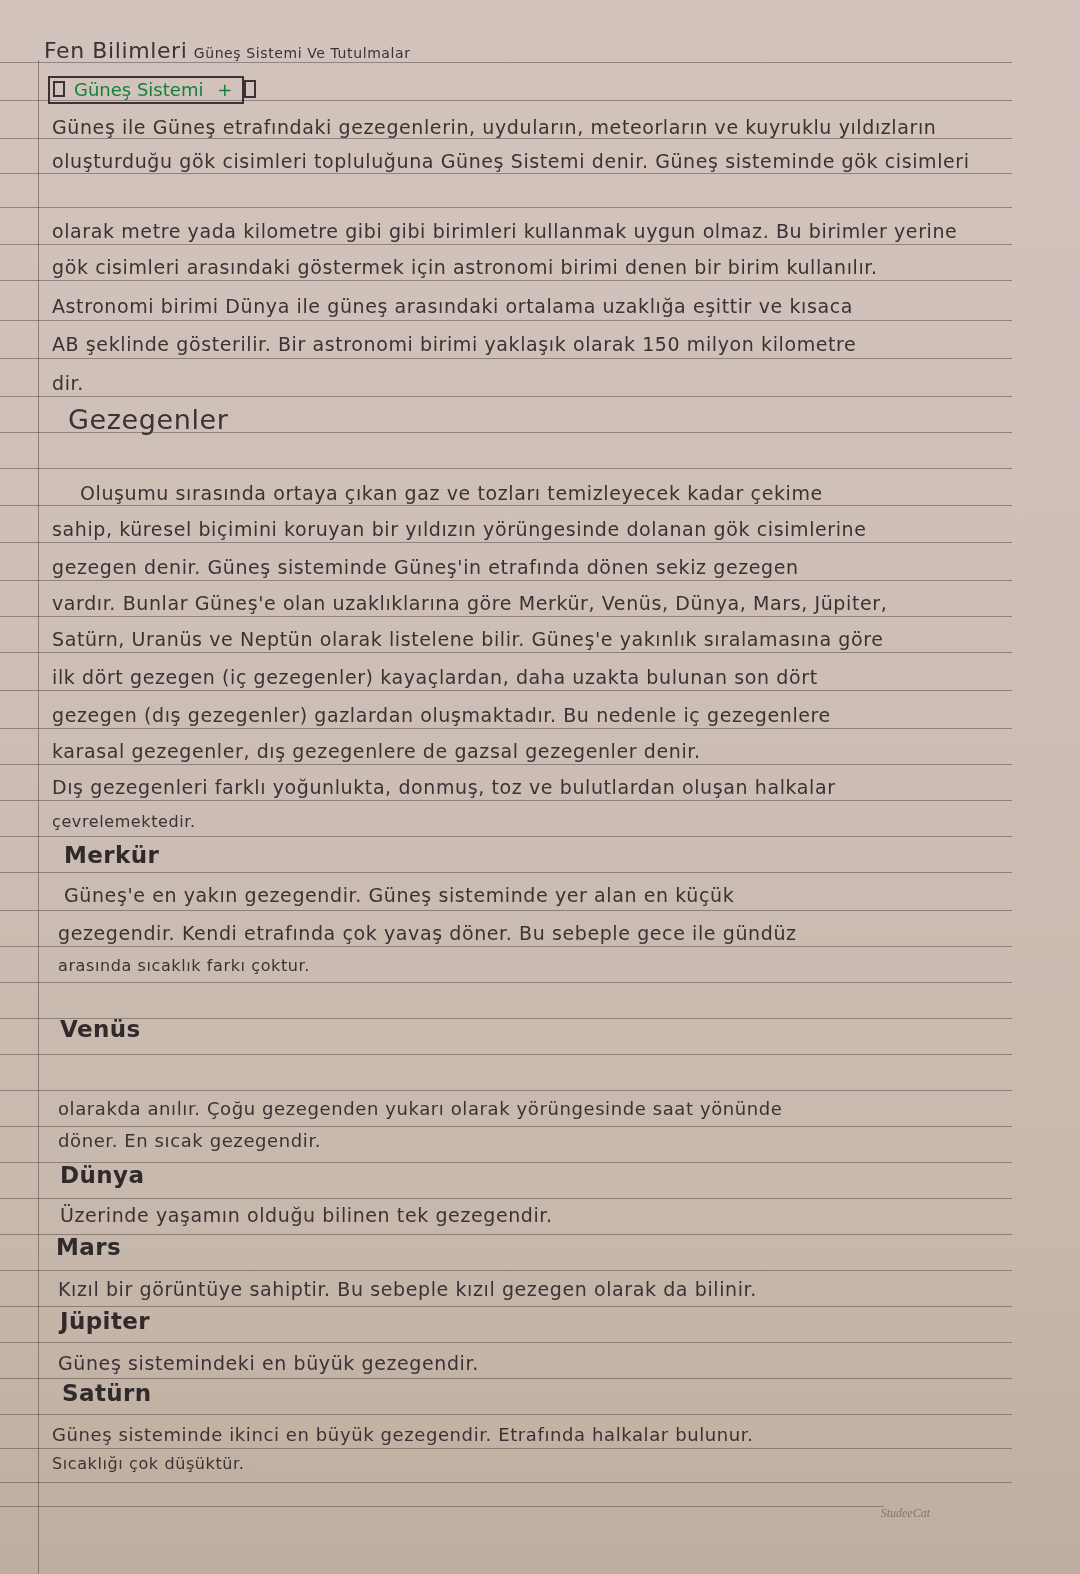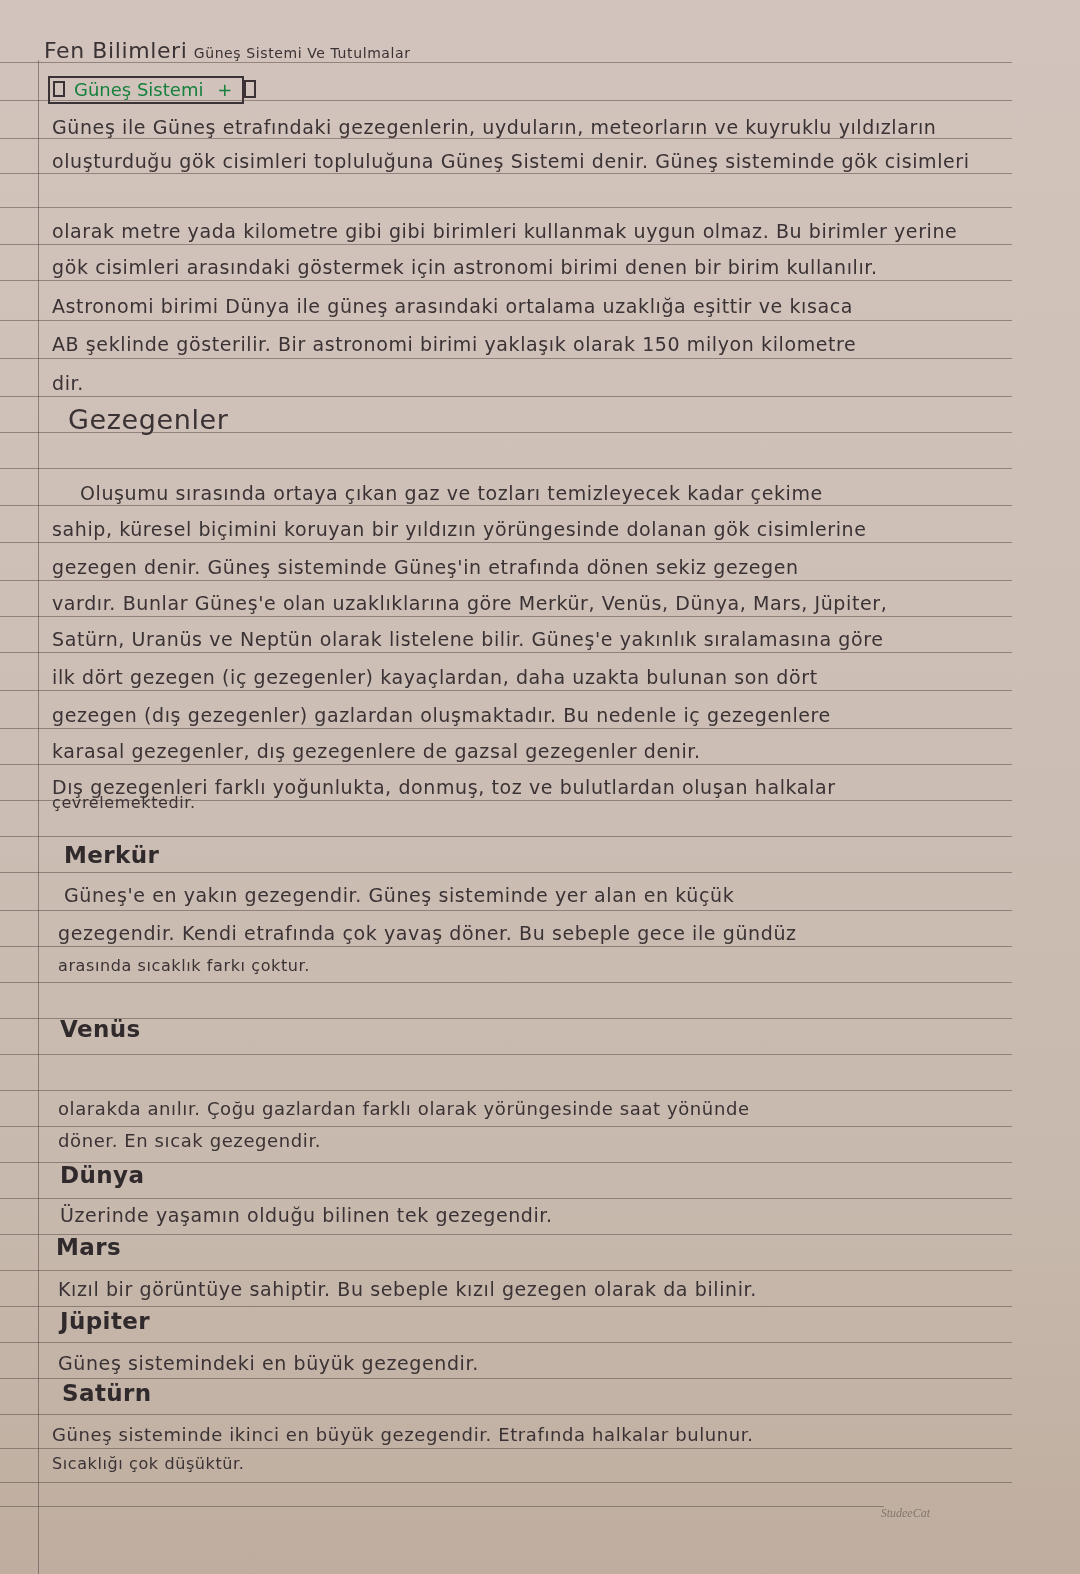--- a/index.html
+++ b/index.html
@@ -124,29 +124,29 @@
 
   <div class="line" style="top:482px; left:80px">Oluşumu sırasında ortaya çıkan gaz ve tozları temizleyecek kadar çekime</div>
   <div class="line" style="top:518px">sahip, küresel biçimini koruyan bir yıldızın yörüngesinde dolanan gök cisimlerine</div>
   <div class="line" style="top:556px">gezegen denir. Güneş sisteminde Güneş'in etrafında dönen sekiz gezegen</div>
   <div class="line" style="top:592px">vardır. Bunlar Güneş'e olan uzaklıklarına göre Merkür, Venüs, Dünya, Mars, Jüpiter,</div>
   <div class="line" style="top:628px">Satürn, Uranüs ve Neptün olarak listelene bilir. Güneş'e yakınlık sıralamasına göre</div>
   <div class="line" style="top:666px">ilk dört gezegen (iç gezegenler) kayaçlardan, daha uzakta bulunan son dört</div>
   <div class="line" style="top:704px">gezegen (dış gezegenler) gazlardan oluşmaktadır. Bu nedenle iç gezegenlere</div>
   <div class="line" style="top:740px">karasal gezegenler, dış gezegenlere de gazsal gezegenler denir.</div>
   <div class="line" style="top:776px">Dış gezegenleri farklı yoğunlukta, donmuş, toz ve bulutlardan oluşan halkalar</div>
-  <div class="line" style="top:793px; font-size:16px">çevrelemektedir.</div>
+  <div class="line" style="top:812px; font-size:16px">çevrelemektedir.</div>
 
   <div class="line heading" style="top:842px; left:64px">Merkür</div>
   <div class="line" style="top:884px; left:64px">Güneş'e en yakın gezegendir. Güneş sisteminde yer alan en küçük</div>
   <div class="line" style="top:922px; left:58px">gezegendir. Kendi etrafında çok yavaş döner. Bu sebeple gece ile gündüz</div>
   <div class="line" style="top:956px; left:58px; font-size:16px">arasında sıcaklık farkı çoktur.</div>
 
   <div class="line heading" style="top:1016px; left:60px">Venüs</div>
-  <div class="line" style="top:1098px; left:58px; font-size:18px">olarakda anılır. Çoğu gazlardan farklı olarak yörüngesinde saat yönünde</div>
+  <div class="line" style="top:1098px; left:58px; font-size:18px">olarakda anılır. Çoğu gezegenden yukarı olarak yörüngesinde saat yönünde</div>
   <div class="line" style="top:1130px; left:58px; font-size:18px">döner. En sıcak gezegendir.</div>
 
   <div class="line heading" style="top:1162px; left:60px">Dünya</div>
   <div class="line" style="top:1204px; left:60px">Üzerinde yaşamın olduğu bilinen tek gezegendir.</div>
 
   <div class="line heading" style="top:1234px; left:56px">Mars</div>
   <div class="line" style="top:1278px; left:58px">Kızıl bir görüntüye sahiptir. Bu sebeple kızıl gezegen olarak da bilinir.</div>
 
   <div class="line heading" style="top:1308px; left:60px">Jüpiter</div>
   <div class="line" style="top:1352px; left:58px">Güneş sistemindeki en büyük gezegendir.</div>

